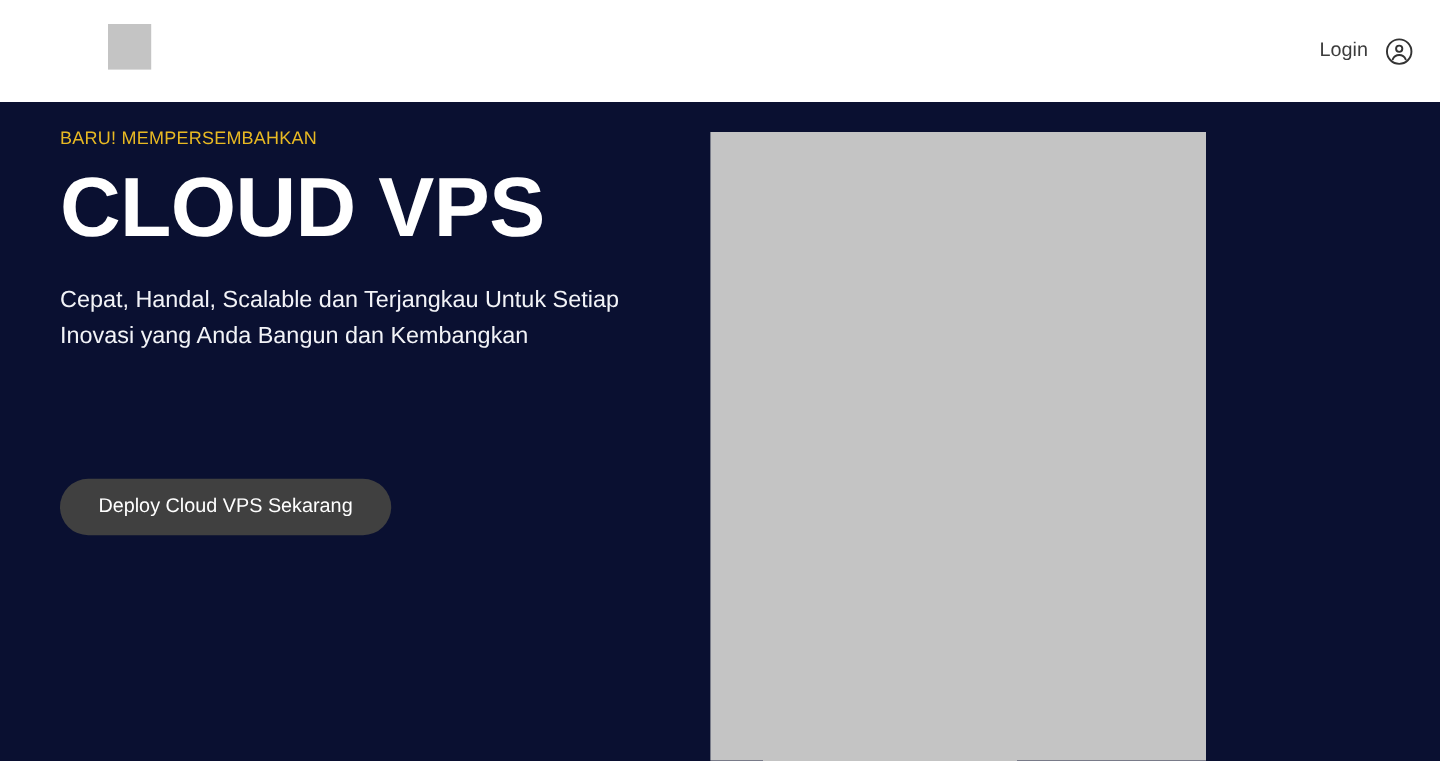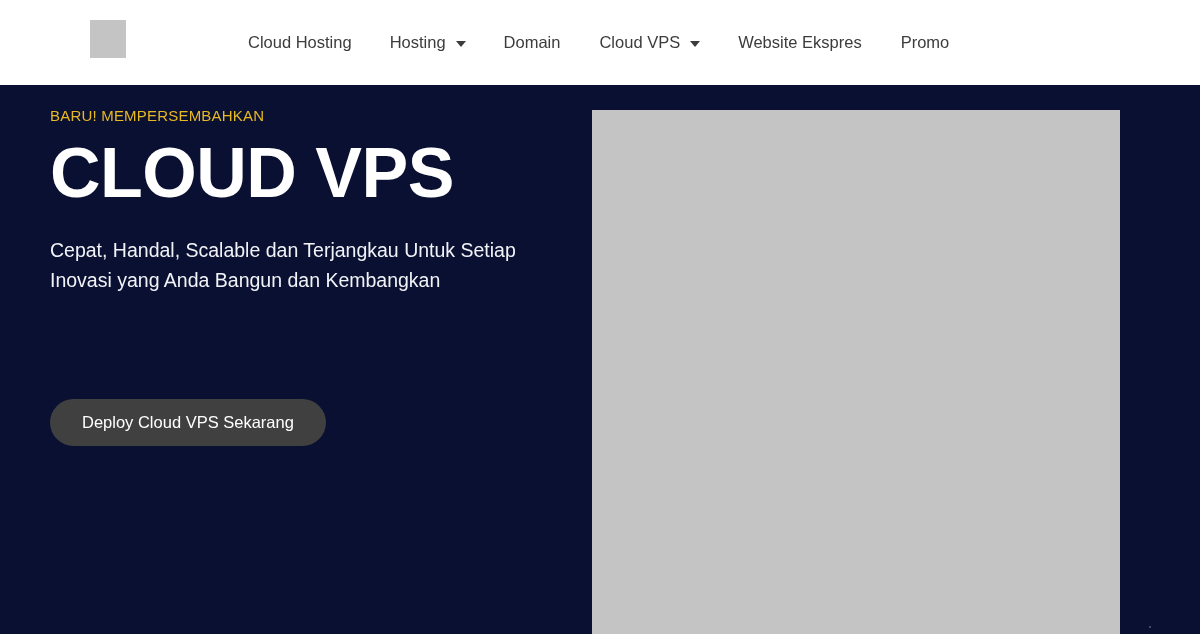--- a/index.html
+++ b/index.html
@@ -87,21 +87,21 @@
   .account-icon {
     width: 24px;
     height: 24px;
     display: block;
     cursor: pointer;
   }
 
   
   .hero {
     position: relative;
-    width: 1200px;
+    width: 1005px;
     height: 549px;
     background: #0a1031;
     overflow: hidden;
   }
   .hero-copy {
     position: absolute;
     left: 50px;
     top: 0;
     width: 540px;
   }
@@ -168,50 +168,29 @@
     opacity: 0.55;
   }
 </style>
 </head>
 <body>
 
 <header class="navbar">
 
   <div class="brand-logo"></div>
 
-  <nav class="nav-links">
-
-    <a class="nav-item nav-gap-1">
-      <span>Cloud Hosting</span>
-    </a>
-
-    <a class="nav-item nav-gap-2">
-      <span>Hosting</span>
-      <span class="caret"></span>
-    </a>
-
-    <a class="nav-item nav-gap-3">
-      <span>Domain</span>
-    </a>
-
-    <a class="nav-item nav-gap-4">
-      <span>Cloud VPS</span>
-      <span class="caret"></span>
-    </a>
-
-    <a class="nav-item nav-gap-5">
-      <span>Website Ekspres</span>
-    </a>
-
-    <a class="nav-item">
-      <span>Promo</span>
-    </a>
-
-  </nav>
-
+
+  <div class="nav-right">
+    <a class="login-link">Login</a>
+    <svg class="account-icon" viewBox="0 0 24 24">
+      <circle cx="12" cy="12" r="10.2" fill="none" stroke="#333333" stroke-width="1.6"></circle>
+      <circle cx="12" cy="9.6" r="2.6" fill="none" stroke="#333333" stroke-width="1.6"></circle>
+      <path d="M6.6 18.4a5.9 5.9 0 0 1 10.8 0" fill="none" stroke="#333333" stroke-width="1.6" stroke-linecap="round"></path>
+    </svg>
+  </div>
 
 </header>
 
 <section class="hero">
 
   <div class="hero-copy">
     <p class="eyebrow">BARU! MEMPERSEMBAHKAN</p>
     <h1 class="hero-title">CLOUD VPS</h1>
     <p class="hero-sub">Cepat, Handal, Scalable dan Terjangkau Untuk Setiap Inovasi yang Anda Bangun dan Kembangkan</p>
   </div>

